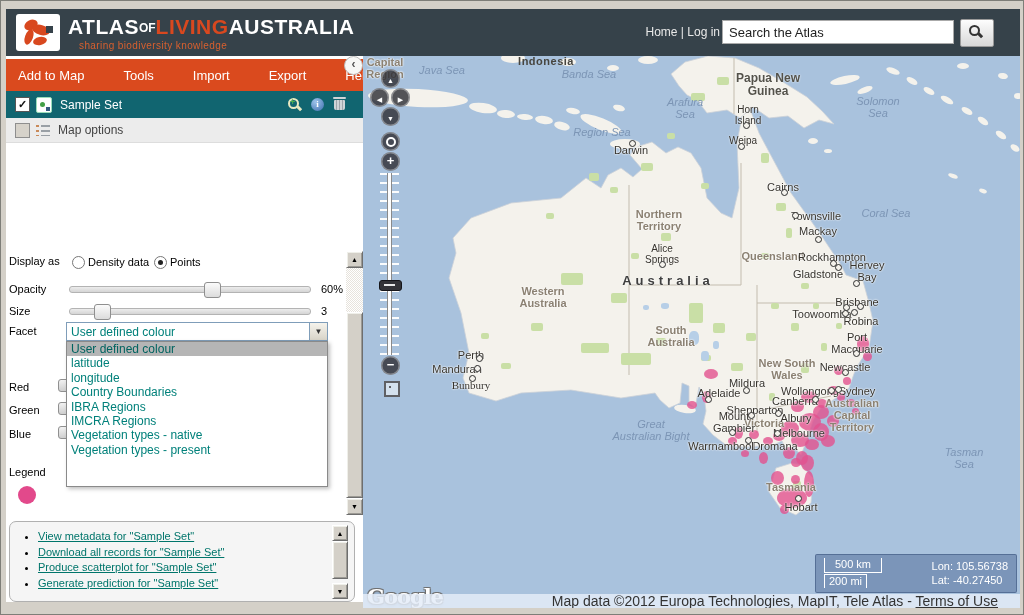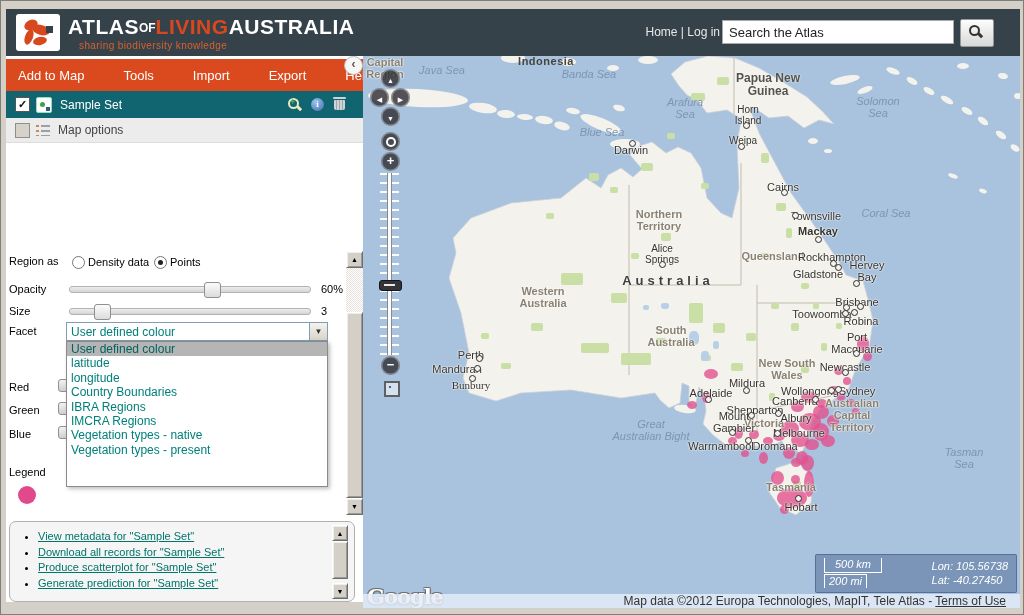--- a/index.html
+++ b/index.html
@@ -102,25 +102,25 @@
   .gbtn span{font-size:7px;line-height:19px;}
   .gbtn.pm{font-size:13px;font-weight:bold;line-height:18px;}
   #gc-center::before{content:"";position:absolute;left:4.5px;top:4.5px;width:6px;height:6px;border:2px solid #fff;border-radius:50%;}
   #ztrack{position:absolute;z-index:5;background:repeating-linear-gradient(to bottom,rgba(255,255,255,.95) 0 2px,rgba(255,255,255,0) 2px 9px);}
   #ztrack::before{content:"";position:absolute;left:7px;top:0;width:5px;height:100%;background:rgba(255,255,255,.95);border-left:1px solid #8a8a8a;border-right:1px solid #8a8a8a;box-sizing:border-box;}
   #zhandle{position:absolute;width:21px;height:9px;background:#333338;border:1px solid #15151a;border-radius:3px;z-index:6;cursor:pointer;}
   #zhandle::before{content:"";position:absolute;left:4px;top:3px;width:11px;height:2px;background:#e8e8e8;}
   #sqtool{position:absolute;width:12px;height:12px;border:2px solid #5f6064;background:rgba(255,255,255,.5);z-index:6;cursor:pointer;}
   #sqtool::before{content:"";position:absolute;left:3px;top:3px;width:2px;height:2px;background:#5f6064;}
 
-  #scalebox{position:absolute;left:452px;top:498px;width:200px;height:37px;background:rgba(96,121,163,.62);border:1px solid rgba(70,95,135,.7);border-radius:2px;z-index:7;color:#fff;font-size:11px;font-style:italic;}
+  #scalebox{position:absolute;left:452px;top:498px;width:200px;height:37px;background:rgba(96,121,163,.62);border:1px solid rgba(70,95,135,.7);border-radius:2px;z-index:7;color:#fff;font-size:11px;}
   #km-ruler{position:absolute;left:8px;top:3px;width:56px;height:14px;border:1px solid #fff;border-top:none;text-align:center;line-height:13px;}
   #mi-ruler{position:absolute;left:8px;top:19px;width:41px;height:13px;border:1px solid #fff;border-bottom:none;text-align:center;line-height:13px;}
   #lonlat{position:absolute;right:8px;top:4px;text-align:left;line-height:14px;}
-  #attrib{position:absolute;left:0;top:538px;width:657px;height:14px;background:rgba(228,236,248,.85);z-index:7;font-size:12px;color:#333;text-align:right;line-height:14px;padding-right:14px;box-sizing:border-box;}
+  #attrib{position:absolute;left:0;top:538px;width:657px;height:14px;background:rgba(228,236,248,.85);z-index:7;font-size:14px;color:#333;text-align:right;line-height:14px;padding-right:22px;box-sizing:border-box;}
   #attrib a{color:#333;text-decoration:underline;cursor:pointer;}
   #glogo{position:absolute;left:4px;top:528px;z-index:7;font-family:"DejaVu Serif",serif;font-weight:bold;font-size:21px;color:#fff;letter-spacing:-1px;text-shadow:-1px -1px 0 rgba(110,110,110,.9),1px -1px 0 rgba(110,110,110,.9),-1px 1px 0 rgba(110,110,110,.9),1px 1px 0 rgba(110,110,110,.9),0 2px 3px rgba(0,0,0,.35);}
 </style>
 </head>
 <body>
 
 <div id="app">
 
   <div id="header">
     <div id="logo-box">
@@ -159,21 +159,21 @@
       <div id="info-ico">i</div>
       <div id="trash-ico"></div>
     </div>
 
     <div id="mapopts-row">
       <div id="mapopts-cb" class="cb"></div>
       <div id="list-ico"></div>
       <div id="mapopts-label">Map options</div>
     </div>
 
-    <div class="ctl-label" style="top:199px;">Region as</div>
+    <div class="ctl-label" style="top:199px;">Display as</div>
     <div class="radio" style="left:66px;top:200px;"></div>
     <div class="rlabel" style="left:82px;top:200px;">Density data</div>
     <div class="radio sel" style="left:148px;top:200px;"></div>
     <div class="rlabel" style="left:164px;top:200px;">Points</div>
 
     <div class="ctl-label" style="top:227px;">Opacity</div>
     <div class="track" style="left:63px;top:230px;"></div>
     <div id="opacity-handle" class="handle" style="top: 226px; left: 198px;"></div>
     <div class="sval" style="left:315px;top:227px;">60%</div>
 
@@ -355,60 +355,60 @@
         <div class="pt" style="left: 428px; top: 402px; width: 10px; height: 9px;"></div>
         <div class="pt" style="left: 484px; top: 343px; width: 8px; height: 8px;"></div>
         <div class="pt" style="left: 489px; top: 352px; width: 7px; height: 7px;"></div>
         <div class="pt" style="left: 458px; top: 379px; width: 14px; height: 12px;"></div>
       </div>
     <div id="map-labels">
         <div class="ml country2" style="left: 183px; top: 5px;">Indonesia</div>
         <div class="ml sea" style="left: 79px; top: 14px;">Java Sea</div>
         <div class="ml sea" style="left: 226px; top: 18px;">Banda Sea</div>
         <div class="ml sea wrap" style="left: 322px; top: 52px; width: 50px;">Arafura Sea</div>
-        <div class="ml sea" style="left: 239px; top: 76px;">Blue Sea</div>
+        <div class="ml sea" style="left: 239px; top: 76px;">Region Sea</div>
         <div class="ml sea wrap" style="left: 515px; top: 51px; width: 55px;">Solomon Sea</div>
         <div class="ml sea" style="left: 523px; top: 157px;">Coral Sea</div>
         <div class="ml sea wrap" style="left: 601px; top: 402px; width: 50px;">Tasman Sea</div>
         <div class="ml sea wrap" style="left: 288px; top: 374px; width: 78px;">Great Australian Bight</div>
         <div class="ml state wrap" style="left: 22px; top: 12px; width: 50px;">Capital Region</div>
         <div class="ml country wrap" style="left: 405px; top: 29px; width: 82px;">Papua New Guinea</div>
         <div class="ml australia" style="left: 305px; top: 224px;">Australia</div>
         <div class="ml state wrap" style="left: 296px; top: 164px; width: 70px;">Northern Territory</div>
         <div class="ml state wrap" style="left: 180px; top: 241px; width: 70px;">Western Australia</div>
         <div class="ml state wrap" style="left: 308px; top: 280px; width: 65px;">South Australia</div>
         <div class="ml state" style="left: 410px; top: 200px;">Queensland</div>
         <div class="ml state wrap" style="left: 424px; top: 313px; width: 78px;">New South Wales</div>
         <div class="ml state" style="left: 401px; top: 367px;">Victoria</div>
         <div class="ml state" style="left: 428px; top: 431px;">Tasmania</div>
         <div class="ml state wrap" style="left: 489px; top: 359px; width: 78px;">Australian Capital Territory</div>
         <div class="ml city" style="left: 268px; top: 94px;">Darwin</div>
         <div class="ml city-sm wrap" style="left: 299px; top: 198px; width: 50px;">Alice Springs</div>
         <div class="ml city" style="left: 420px; top: 131px;">Cairns</div>
         <div class="ml city" style="left: 453px; top: 160px;">Townsville</div>
-        <div class="ml city" style="left: 455px; top: 175px; font-weight: bold;">Mackay</div>
+        <div class="ml city" style="left: 455px; top: 175px;">Mackay</div>
         <div class="ml city" style="left: 469px; top: 201px;">Rockhampton</div>
         <div class="ml city" style="left: 455px; top: 218px;">Gladstone</div>
         <div class="ml city wrap" style="left: 504px; top: 215px; width: 46px;">Hervey Bay</div>
         <div class="ml city" style="left: 494px; top: 246px;">Brisbane</div>
         <div class="ml city" style="left: 459px; top: 258px;">Toowoomba</div>
         <div class="ml city" style="left: 498px; top: 265px;">Robina</div>
         <div class="ml city wrap" style="left: 494px; top: 287px; width: 62px;">Port Macquarie</div>
         <div class="ml city" style="left: 482px; top: 311px;">Newcastle</div>
         <div class="ml city" style="left: 494px; top: 335px;">Sydney</div>
         <div class="ml city" style="left: 447px; top: 335px;">Wollongong</div>
         <div class="ml city" style="left: 432px; top: 345px;">Canberra</div>
         <div class="ml city" style="left: 433px; top: 362px;">Albury</div>
         <div class="ml city" style="left: 384px; top: 327px;">Mildura</div>
         <div class="ml city" style="left: 392px; top: 354px;">Shepparton</div>
         <div class="ml city" style="left: 436px; top: 377px;">Melbourne</div>
         <div class="ml city" style="left: 412px; top: 390px;">Dromana</div>
         <div class="ml city" style="left: 358px; top: 390px;">Warrnambool</div>
         <div class="ml city wrap" style="left: 371px; top: 366px; width: 60px;">Mount Gambier</div>
-        <div class="ml city" style="left: 348px; top: 337px;">Adelaide</div>
+        <div class="ml city" style="left: 348px; top: 337px; padding-left: 16px;">Adelaide</div>
         <div class="ml city" style="left: 108px; top: 299px;">Perth</div>
         <div class="ml city" style="left: 94px; top: 313px;">Mandurah</div>
         <div class="ml city" style="left: 108px; top: 329px; font-family: Liberation Serif, serif;">Bunbury</div>
         <div class="ml city" style="left: 438px; top: 451px;">Hobart</div>
         <div class="ml city-sm wrap" style="left: 385px; top: 59px; width: 45px;">Horn Island</div>
         <div class="ml city-sm" style="left: 380px; top: 84px;">Weipa</div>
       </div>
     <div id="map-markers">
         <div class="cmark" style="left: 266px; top: 84px;"></div>
         <div class="cmark" style="left: 296px; top: 205px;"></div>

